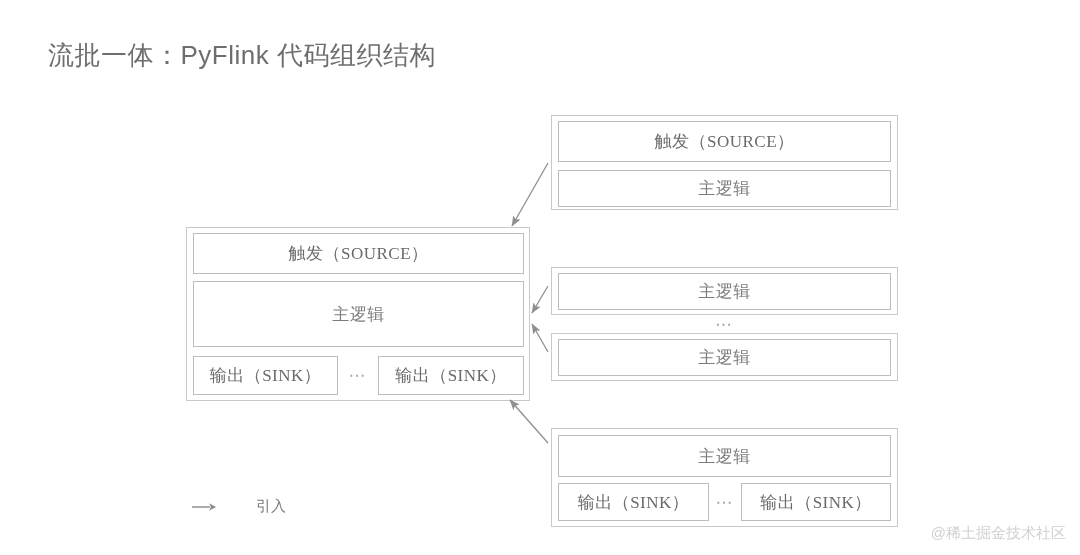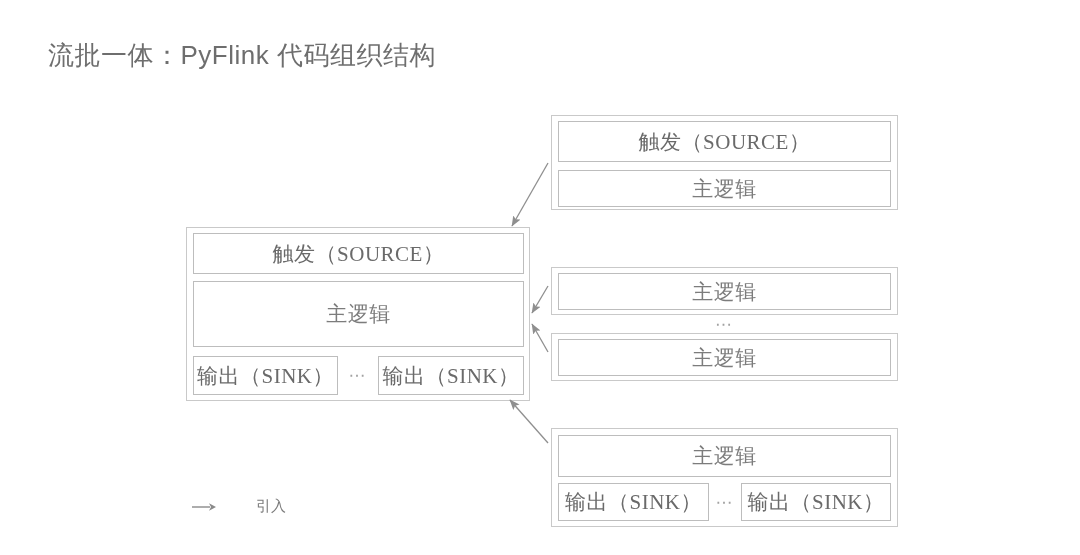--- a/index.html
+++ b/index.html
@@ -42,21 +42,21 @@
     box-sizing: border-box;
     border: 1px solid #bdbdbd;
     background: #ffffff;
     display: flex;
     align-items: center;
     justify-content: center;
   }
   .cell-label {
     font-family: "Liberation Serif", serif;
     color: #7c7c7c;
-    font-size: 21px;
+    font-size: 17px;
     white-space: nowrap;
     letter-spacing: 0.5px;
   }
   .cell-label.strong {
     color: #6a6a6a;
   }
   .ellipsis {
     position: absolute;
     font-family: "Liberation Serif", serif;
     color: #a2a2a2;
@@ -181,14 +181,15 @@
   </svg>
 
   <div id="legend">
     <svg width="26" height="12" viewBox="0 0 26 12">
       <line x1="0" y1="6" x2="18" y2="6" stroke="#8a8a8a" stroke-width="1.4"></line>
       <path d="M17,2.2 L24,6 L17,9.8 L19,6 Z" fill="#8a8a8a"></path>
     </svg>
     <span class="legend-text">引入</span>
   </div>
 
+  <div id="watermark">@稀土掘金技术社区</div>
 
 </div>
 
 </body></html>

